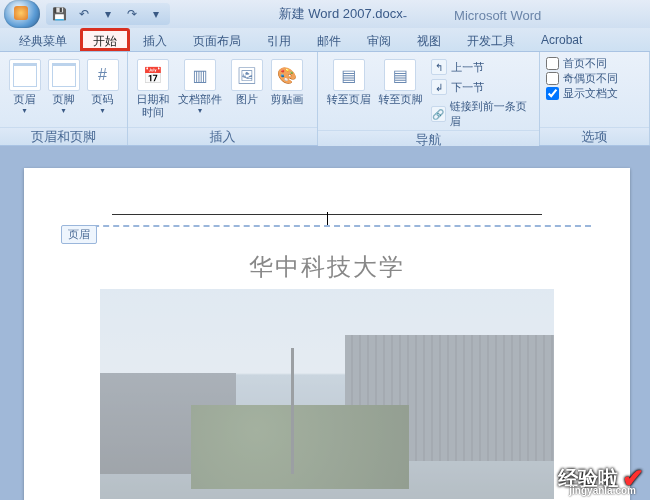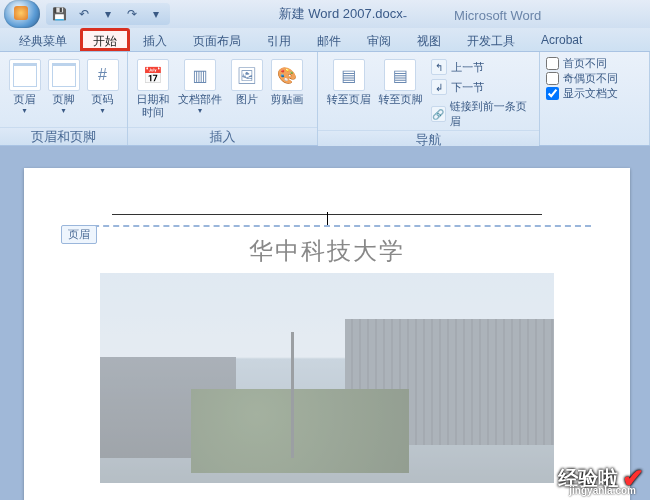--- a/index.html
+++ b/index.html
@@ -38,21 +38,21 @@
 .chk input{width:13px;height:13px;}
 
 
 .docarea{ position:absolute; top:146px; left:0; right:0; bottom:0; background:#a0b8d8; overflow:hidden;}
 .page{ position:absolute; left:24px; top:22px; width:606px; height:600px; background:#fff; box-shadow:0 1px 3px rgba(0,0,0,.3);}
 .header-zone{ padding:28px 40px 0; }
 .header-rule{ border-top:1px solid #333; height:0; margin:18px 48px 0;}
 .header-dash{ border-top:2px dashed #9ab6db; margin:10px -1px 0; position:relative;}
 .header-tag{ position:absolute; left:-2px; top:-2px; background:#eef5fd; border:1px solid #9ab6db; padding:1px 6px; font-size:11px; color:#4a6a95; border-radius:2px;}
 .header-cursor{position:absolute;left:50%;top:44px;width:1px;height:14px;background:#000;}
-.uni-name{ text-align:center; font-size:24px; color:#888; font-family:"SimSun",serif; margin:8px 0 6px; letter-spacing:2px;}
+.uni-name{ text-align:center; font-size:24px; color:#888; font-family:"SimSun",serif; margin:24px 0 6px; letter-spacing:2px;}
 .photo{ margin:0 36px; height:210px; background:linear-gradient(#c8d8e8 0%,#d0dce8 40%,#9fb3c5 41%,#7a8a96 100%); position:relative; opacity:.55; overflow:hidden;}
 .building{position:absolute;left:54%;top:22%;width:46%;height:60%;background:repeating-linear-gradient(90deg,#6a7682 0 6px,#5a6672 6px 8px),repeating-linear-gradient(0deg,#6a7682 0 10px,#58646e 10px 12px);}
 .building2{position:absolute;left:0;top:40%;width:30%;height:48%;background:linear-gradient(#667280,#525c66);}
 .trees{position:absolute;left:20%;top:55%;width:48%;height:40%;background:radial-gradient(circle at 30% 30%,#5a7252,#3b4f38);}
 .pole{position:absolute;left:42%;top:28%;width:3px;height:60%;background:#4a5258;}
 .watermark{position:absolute;right:6px;bottom:6px;color:#fff;font-family:Arial,sans-serif;font-weight:bold;font-size:20px;text-shadow:0 0 3px #000,0 0 3px #000;display:flex;align-items:center;gap:4px;}
 .wm-check{color:#ff3030;font-size:26px;}
 .wm-sub{position:absolute;right:8px;bottom:-2px;font-size:10px;color:#fff;text-shadow:0 0 2px #000;padding-left:16px;}
 
 
@@ -175,20 +175,21 @@
         <label class="chk">
             <input type="checkbox" style="">
             <span>奇偶页不同</span>
           </label>
         <label class="chk">
             <input type="checkbox" checked="" style="">
             <span>显示文档文</span>
           </label>
       </div>
     </div>
+    <div class="group-label">选项</div>
   </div>
 </div>
 
 <div class="docarea">
   <div class="page">
     <div class="header-zone">
       <div class="header-cursor"></div>
       <div class="header-rule"></div>
       <div class="header-dash">
         <div class="header-tag">页眉</div>

